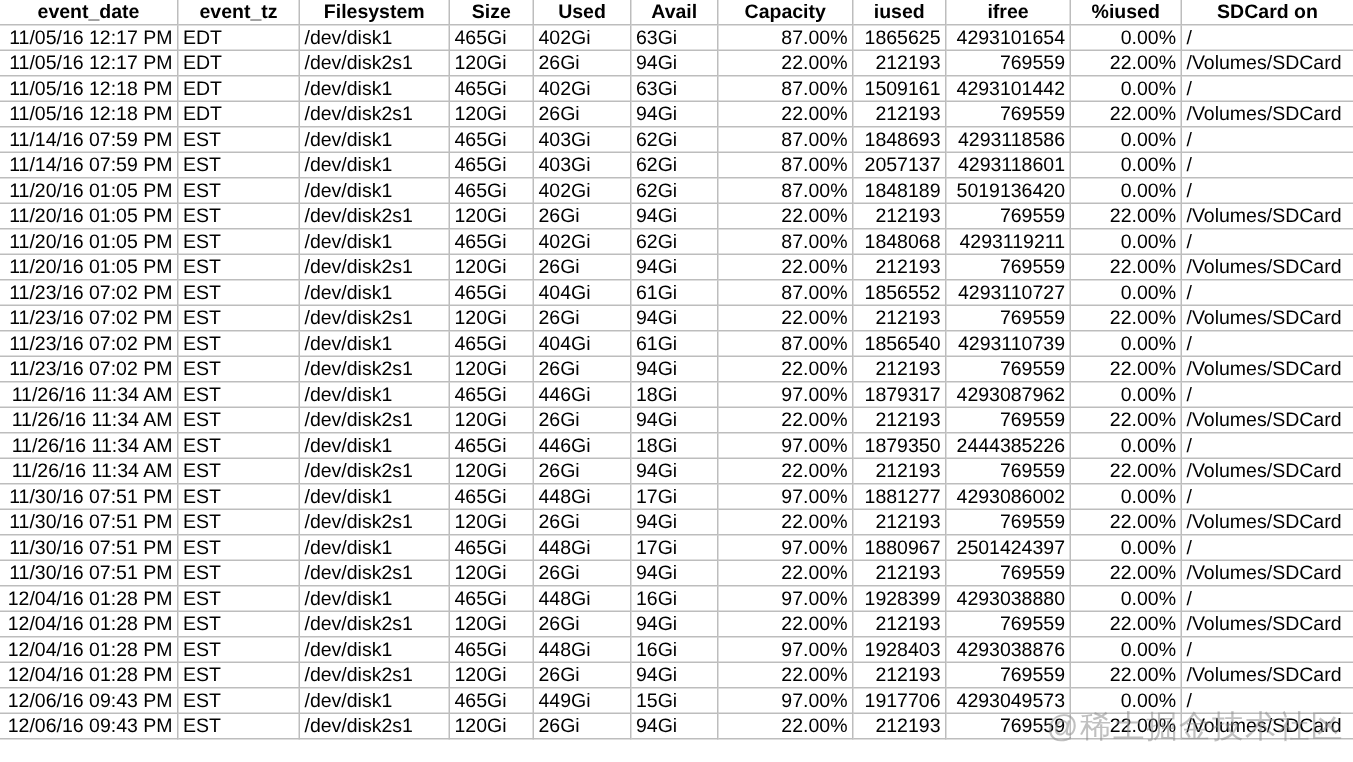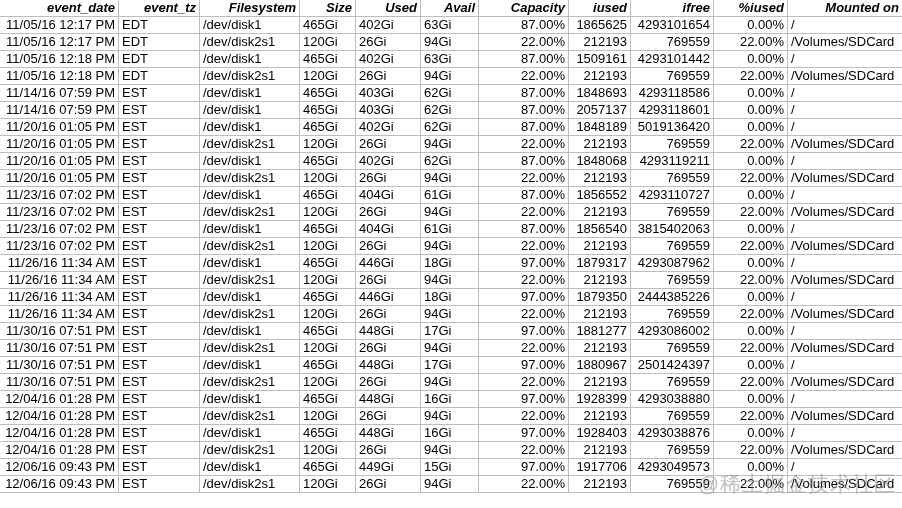--- a/index.html
+++ b/index.html
@@ -27,22 +27,21 @@
     line-height: 16px;
     height: 16px;
     padding: 0 3px;
     color: #000000;
     white-space: nowrap;
     overflow: hidden;
     background: #ffffff;
   }
   th {
     font-weight: bold;
-    text-align: right;
-    font-style: italic;
+    text-align: center;
   }
   td.a-r { text-align: right; }
   td.a-l { text-align: left; }
   
   col.w0  { width: 119px; }
   col.w1  { width: 81px;  }
   col.w2  { width: 100px; }
   col.w3  { width: 56px;  }
   col.w4  { width: 65px;  }
   col.w5  { width: 58px;  }
@@ -84,21 +83,21 @@
         <th>event_date</th>
         <th>event_tz</th>
         <th>Filesystem</th>
         <th>Size</th>
         <th>Used</th>
         <th>Avail</th>
         <th>Capacity</th>
         <th>iused</th>
         <th>ifree</th>
         <th>%iused</th>
-        <th>Mounted on</th>
+        <th>SDCard on</th>
       </tr>
   </thead>
   <tbody>
       <tr>
         <td class="a-r">11/05/16 12:17 PM</td>
         <td class="a-l">EDT</td>
         <td class="a-l">/dev/disk1</td>
         <td class="a-l">465Gi</td>
         <td class="a-l">402Gi</td>
         <td class="a-l">63Gi</td>
@@ -253,21 +252,21 @@
       </tr>
       <tr>
         <td class="a-r">11/23/16 07:02 PM</td>
         <td class="a-l">EST</td>
         <td class="a-l">/dev/disk1</td>
         <td class="a-l">465Gi</td>
         <td class="a-l">404Gi</td>
         <td class="a-l">61Gi</td>
         <td class="a-r">87.00%</td>
         <td class="a-r">1856540</td>
-        <td class="a-r">3815402063</td>
+        <td class="a-r">4293110739</td>
         <td class="a-r">0.00%</td>
         <td class="a-l">/</td>
       </tr>
       <tr>
         <td class="a-r">11/23/16 07:02 PM</td>
         <td class="a-l">EST</td>
         <td class="a-l">/dev/disk2s1</td>
         <td class="a-l">120Gi</td>
         <td class="a-l">26Gi</td>
         <td class="a-l">94Gi</td>

